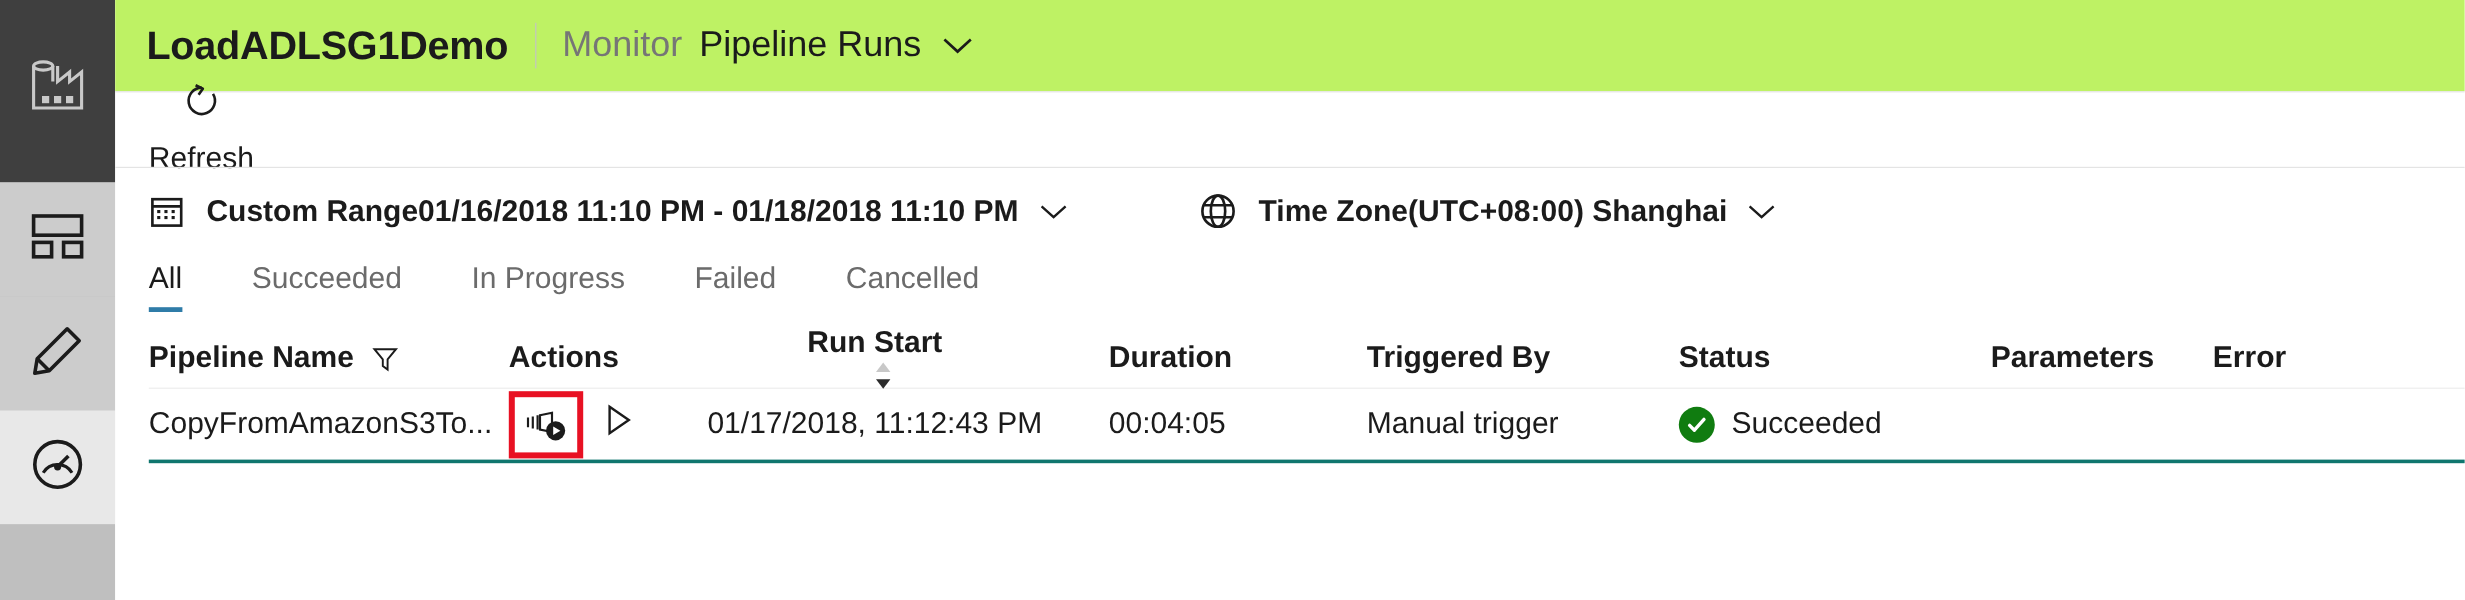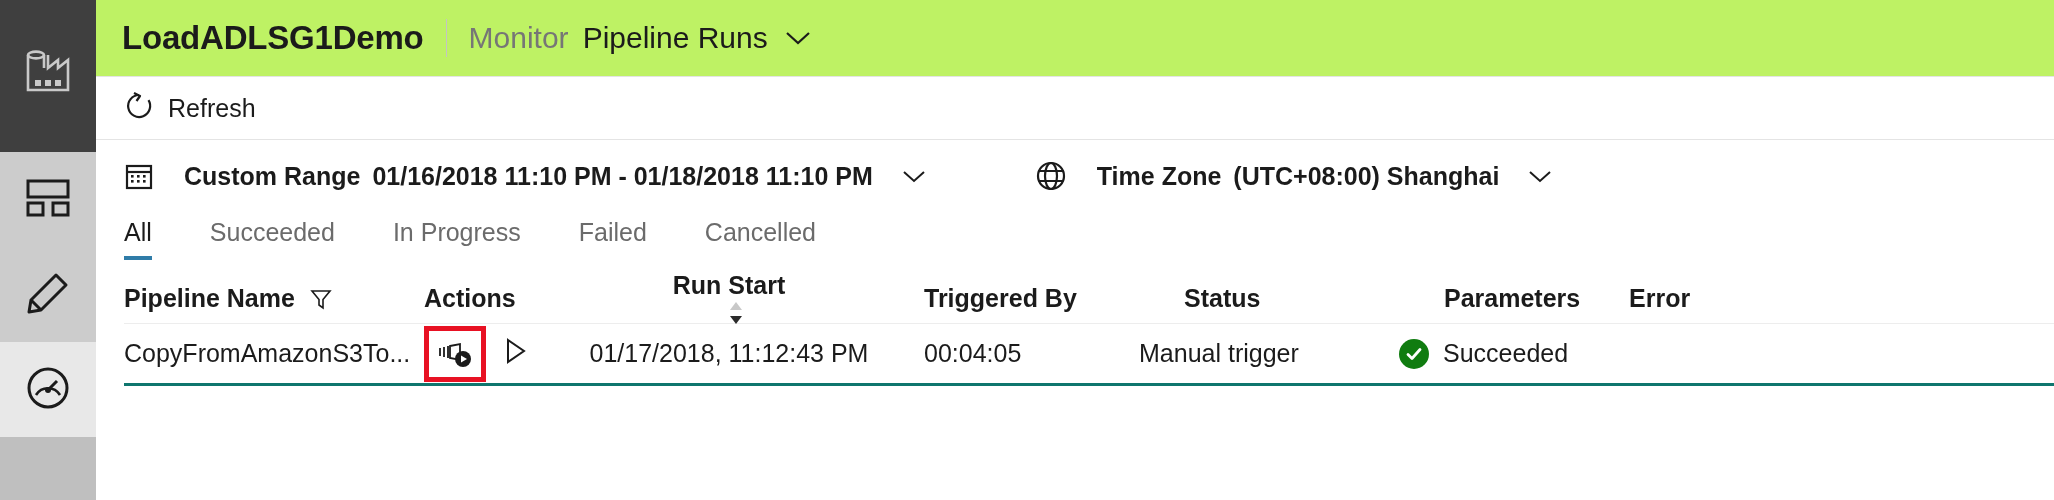--- a/index.html
+++ b/index.html
@@ -98,38 +98,38 @@
     flex: 0 0 62px;
     display: flex;
     align-items: center;
     padding-left: 28px;
   }
   .cmd-btn {
     display: flex;
     align-items: center;
     gap: 14px;
     cursor: default;
+    flex-direction: column;
   }
   .cmd-label {
     font-size: 25px;
     color: #1b1b1b;
   }
 
   
   .filterbar {
     height: 72px;
     flex: 0 0 72px;
     display: flex;
     align-items: center;
     padding-left: 28px;
   }
   .fgroup {
     display: flex;
     align-items: center;
-    gap: 12px;
   }
   .fgroup .ficon { margin-right: 18px; display: flex; align-items: center; }
   .flabel {
     font-size: 25px;
     font-weight: bold;
     color: #1b1b1b;
     white-space: nowrap;
   }
   .fvalue {
     font-size: 25px;
@@ -414,20 +414,23 @@
         </div>
         <div class="th c-runstart">
           <span>Run Start</span>
           <span class="th-icon">
             <svg width="18" height="26" viewBox="0 0 18 26">
               <path d="M9 2 L15 10 H3 Z" fill="#c8c8c8"></path>
               <path d="M9 24 L15 16 H3 Z" fill="#2b2b2b"></path>
             </svg>
           </span>
         </div>
+        <div class="th c-duration">
+          <span>Duration</span>
+        </div>
         <div class="th c-trigger">
           <span>Triggered By</span>
         </div>
         <div class="th c-status">
           <span>Status</span>
         </div>
         <div class="th c-params">
           <span>Parameters</span>
         </div>
         <div class="th c-error">

